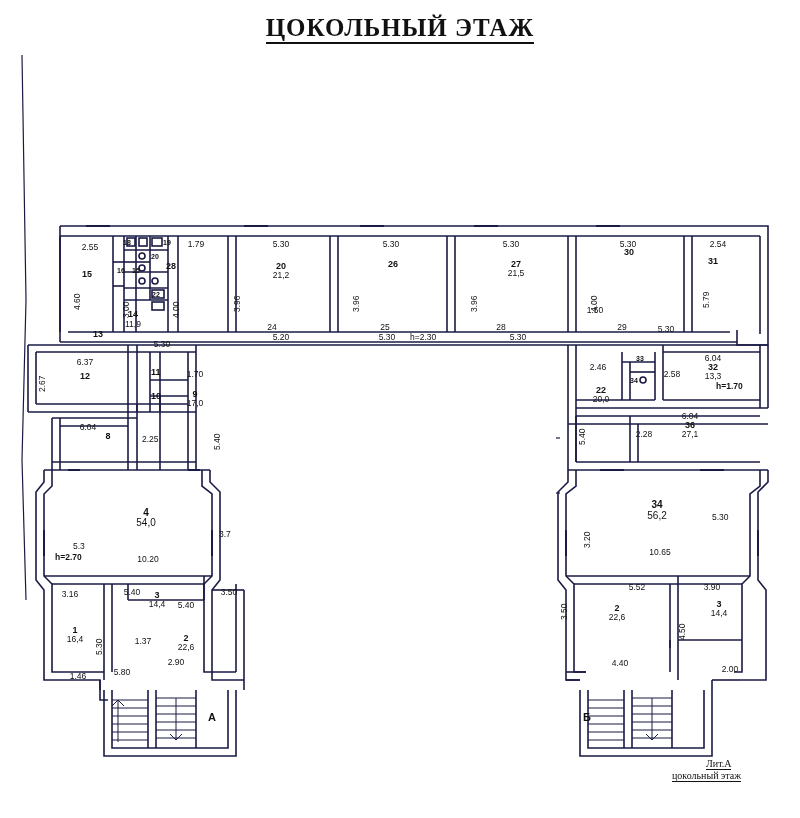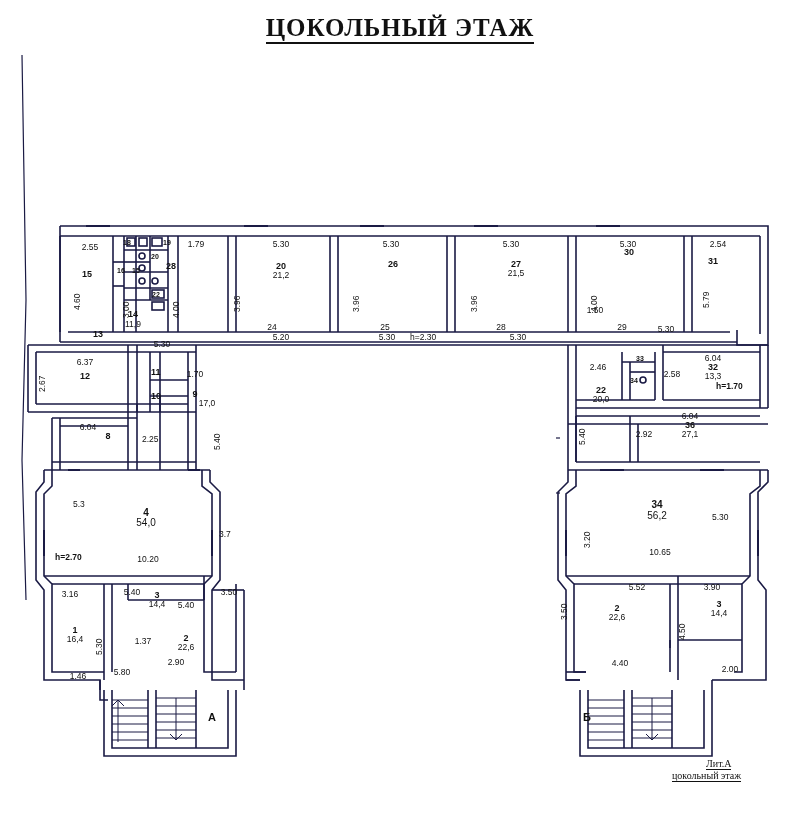--- a/index.html
+++ b/index.html
@@ -278,29 +278,29 @@
 <div class="lbl rot" style="left:38px;top:392px;transform:rotate(-90deg)">2.67</div>
 <div class="lbl num c" style="left:85px;top:372px">12</div>
 <div class="lbl c" style="left:85px;top:381px"></div>
 
 <div class="lbl num" style="left:151px;top:368px">11</div>
 <div class="lbl num" style="left:151px;top:392px">10</div>
 <div class="lbl c" style="left:162px;top:340px">5.30</div>
 
 <div class="lbl c" style="left:195px;top:370px">1.70</div>
 <div class="lbl num c" style="left:195px;top:390px">9</div>
-<div class="lbl c" style="left:207px;top:399px">17,0</div>
+<div class="lbl c" style="left:195px;top:399px">17,0</div>
 
 <div class="lbl c" style="left:88px;top:423px">6.04</div>
 <div class="lbl num c" style="left:108px;top:432px">8</div>
 <div class="lbl c" style="left:108px;top:441px"></div>
 <div class="lbl" style="left:142px;top:435px">2.25</div>
 <div class="lbl rot" style="left:213px;top:450px;transform:rotate(-90deg)">5.40</div>
 
-<div class="lbl" style="left:73px;top:500px">5.3</div>
+<div class="lbl" style="left:73px;top:542px">5.3</div>
 <div class="lbl num c" style="left:146px;top:508px;font-size:10px">4</div>
 <div class="lbl c" style="left:146px;top:518px;font-size:10px">54,0</div>
 <div class="lbl" style="left:219px;top:530px">3.7</div>
 <div class="lbl c" style="left:148px;top:555px">10.20</div>
 <div class="lbl b" style="left:55px;top:553px">h=2.70</div>
 
 <div class="lbl c" style="left:70px;top:590px">3.16</div>
 <div class="lbl c" style="left:132px;top:588px">5.40</div>
 <div class="lbl num c" style="left:157px;top:591px">3</div>
 <div class="lbl c" style="left:157px;top:600px">14,4</div>
@@ -323,21 +323,21 @@
 <div class="lbl c" style="left:601px;top:395px">20,0</div>
 <div class="lbl num" style="left:636px;top:354px;font-size:7px">33</div>
 <div class="lbl num" style="left:630px;top:376px;font-size:7px">34</div>
 <div class="lbl c" style="left:672px;top:370px">2.58</div>
 <div class="lbl c" style="left:713px;top:354px">6.04</div>
 <div class="lbl num c" style="left:713px;top:363px">32</div>
 <div class="lbl c" style="left:713px;top:372px">13,3</div>
 <div class="lbl b" style="left:716px;top:382px">h=1.70</div>
 
 <div class="lbl rot" style="left:578px;top:445px;transform:rotate(-90deg)">5.40</div>
-<div class="lbl c" style="left:644px;top:430px">2.92</div>
+<div class="lbl c" style="left:644px;top:430px">2.28</div>
 <div class="lbl c" style="left:690px;top:412px">6.04</div>
 <div class="lbl num c" style="left:690px;top:421px">36</div>
 <div class="lbl c" style="left:690px;top:430px">27,1</div>
 
 <div class="lbl num c" style="left:657px;top:500px;font-size:10px">34</div>
 <div class="lbl c" style="left:657px;top:511px;font-size:10px">56,2</div>
 <div class="lbl rot" style="left:583px;top:548px;transform:rotate(-90deg)">3.20</div>
 <div class="lbl" style="left:712px;top:513px">5.30</div>
 <div class="lbl c" style="left:660px;top:548px">10.65</div>
 

